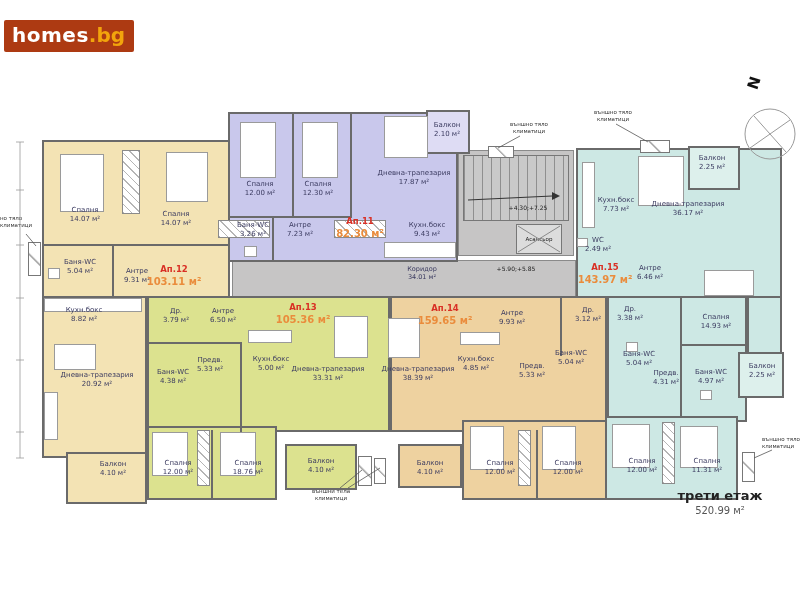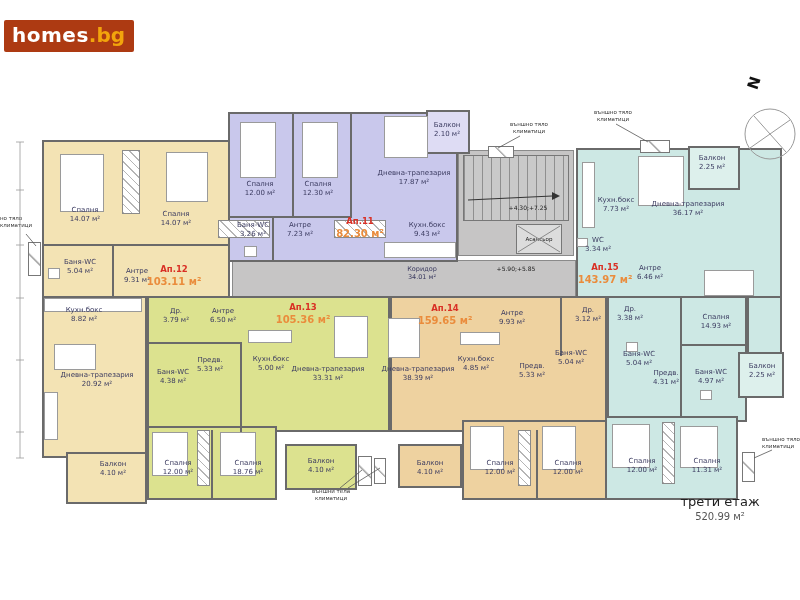--- a/index.html
+++ b/index.html
@@ -27,21 +27,21 @@
   .apt .aar{display:block;color:#ea8c3c;font-weight:bold;font-size:10px;}
   .note{position:absolute;text-align:center;color:#333;font-size:5.5px;line-height:1.35;}
   .note span{display:block;}
   .lvl{position:absolute;transform:translate(-50%,-50%);color:#222;font-size:6px;white-space:nowrap;}
   #logo{position:absolute;left:4px;top:20px;background:#ad3a12;padding:3px 9px 5px 8px;border-radius:2px;}
   #logo .l1{color:#fff;font-weight:bold;font-size:20px;letter-spacing:.5px;}
   #logo .l2{color:#f2a40c;font-weight:bold;font-size:20px;}
   #compassN{position:absolute;left:748px;top:74px;font-weight:bold;font-size:15px;color:#111;
             transform:rotate(-72deg);}
   #floorlbl{position:absolute;left:660px;top:488px;width:120px;text-align:center;}
-  #floorlbl .f1{display:block;color:#222;font-weight:normal;font-size:13px;margin-top:6px;}
+  #floorlbl .f1{display:block;color:#222;font-weight:bold;font-size:13px;}
   #floorlbl .f2{display:block;color:#555;font-size:10px;margin-top:2px;}
   #wmark{position:absolute;left:235px;top:258px;font-size:62px;font-weight:bold;color:#000;
          opacity:0.06;letter-spacing:5px;white-space:nowrap;}
   svg.ovl{position:absolute;left:0;top:0;pointer-events:none;}
 </style>
 </head>
 <body>
 
 <div id="canvas">
 
@@ -284,21 +284,21 @@
   <div class="room" style="left:616px;top:205px;">
       <span>Кухн.бокс</span>
       <span>7.73 м²</span>
     </div>
   <div class="room" style="left:688px;top:209px;">
       <span>Дневна-трапезария</span>
       <span>36.17 м²</span>
     </div>
   <div class="room" style="left:588px;top:245px;margin-left:10px;">
       <span>WC</span>
-      <span>3.34 м²</span>
+      <span>2.49 м²</span>
     </div>
   <div class="room" style="left:650px;top:273px;">
       <span>Антре</span>
       <span>6.46 м²</span>
     </div>
   <div class="room" style="left:630px;top:314px;">
       <span>Др.</span>
       <span>3.38 м²</span>
     </div>
   <div class="room" style="left:716px;top:322px;">

